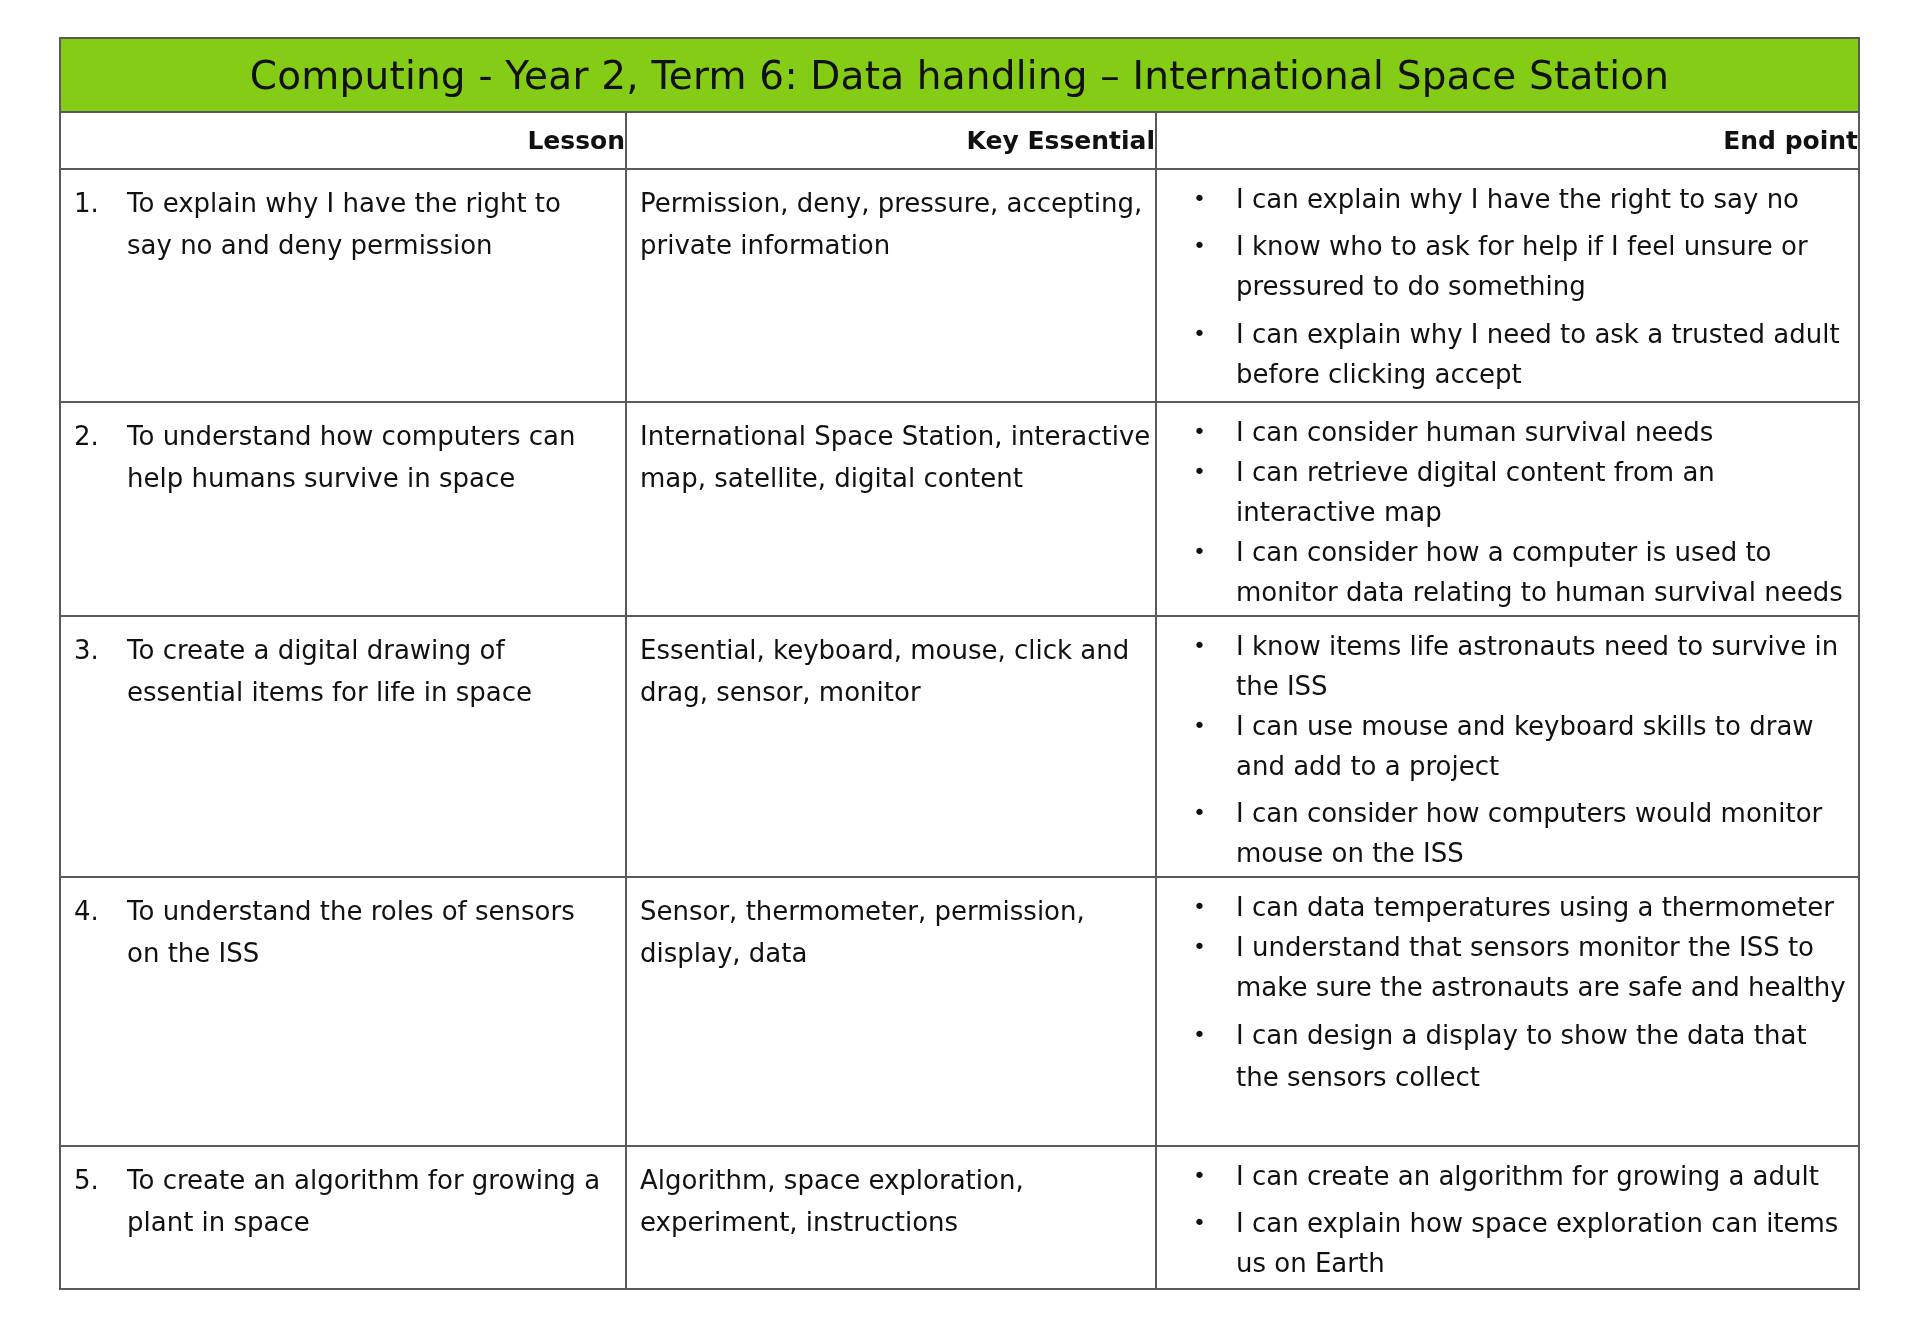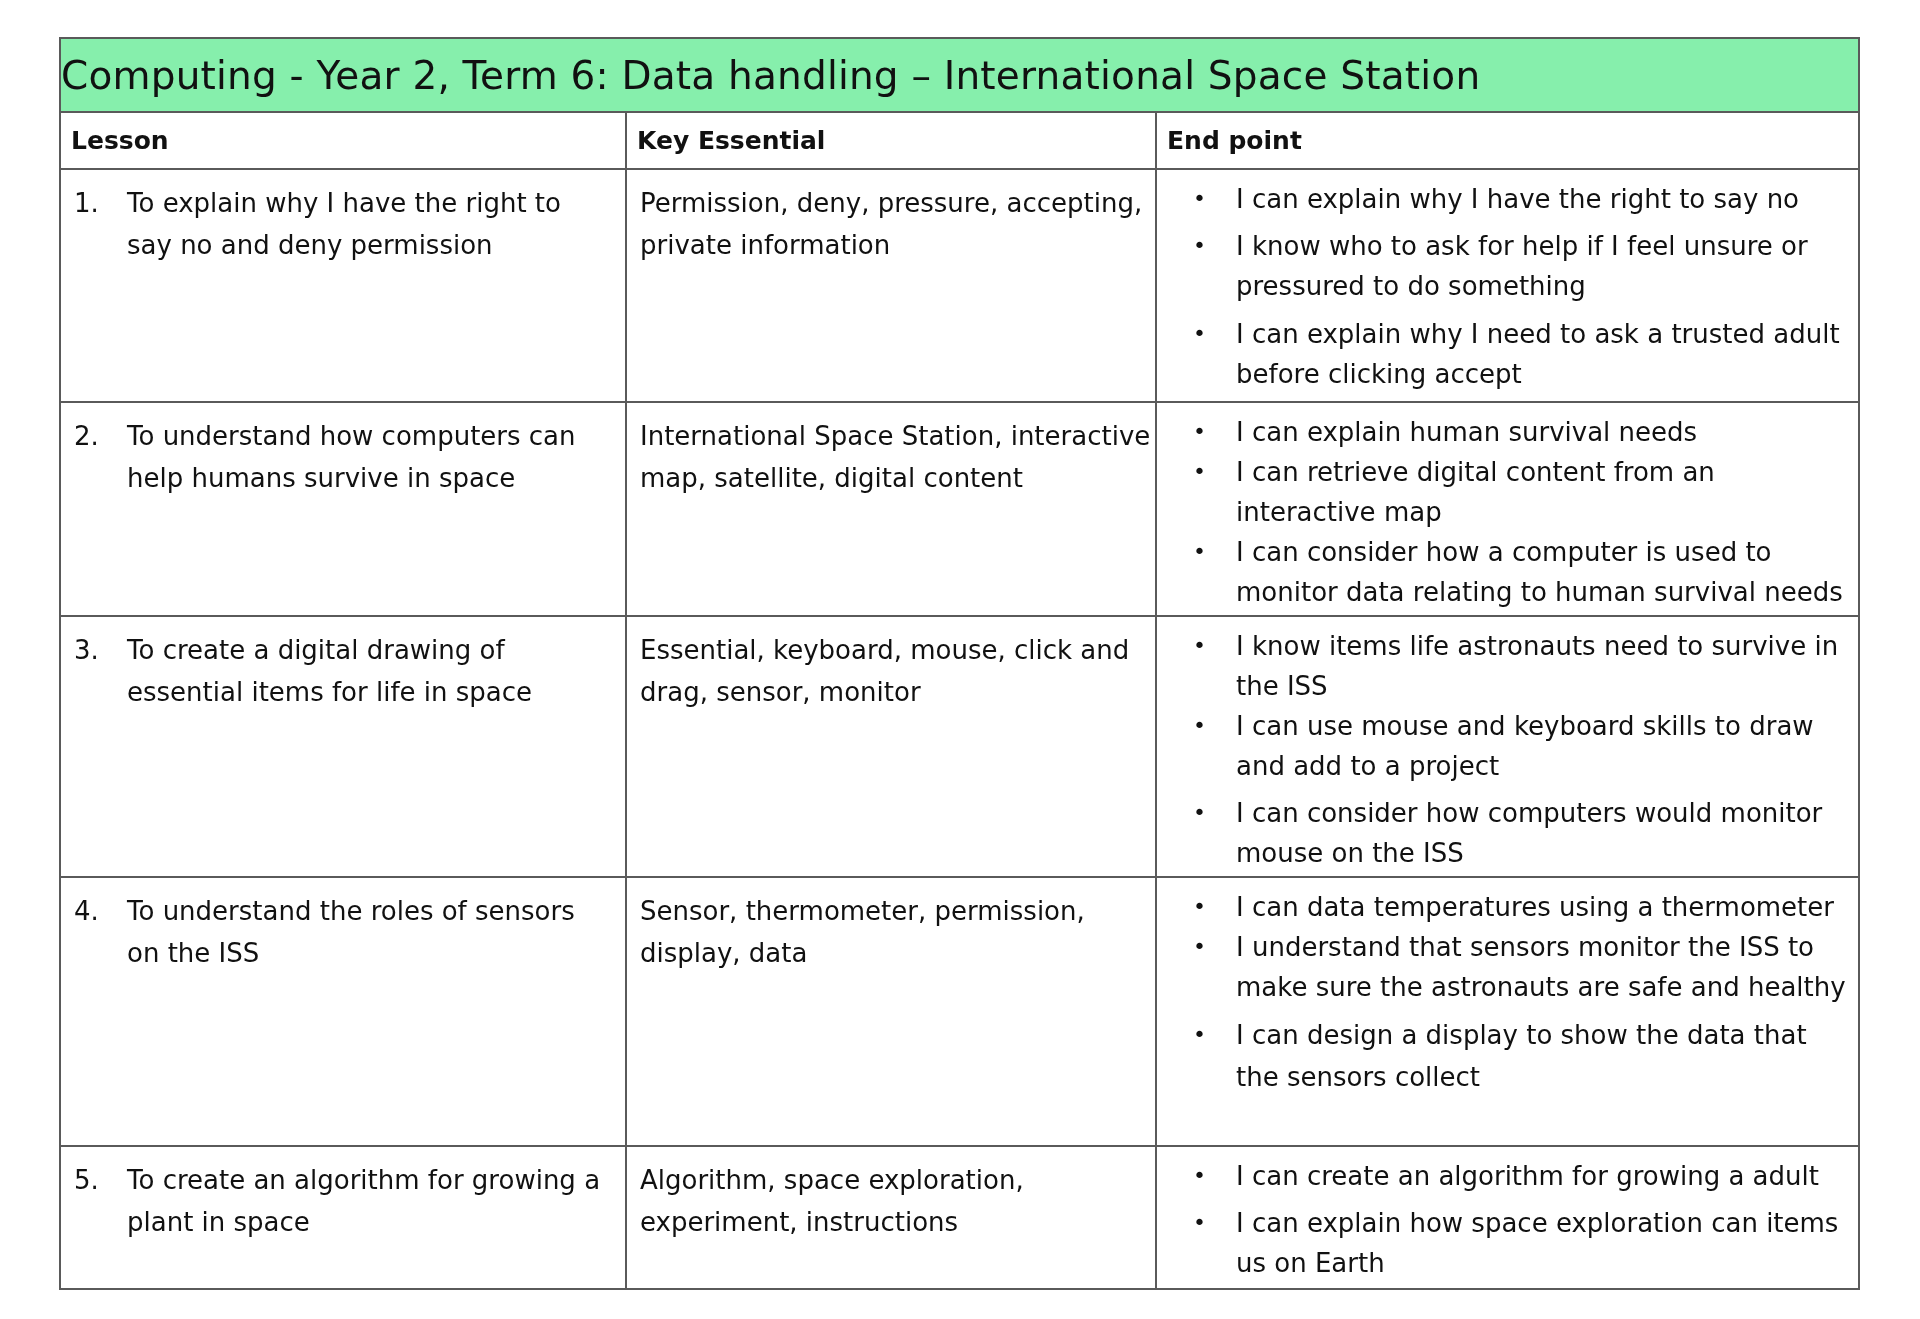--- a/index.html
+++ b/index.html
@@ -1,23 +1,23 @@
 <!DOCTYPE html>
 <html><head>
 <meta charset="utf-8">
 <style>
   html, body { margin:0; padding:0; background:#ffffff; }
   body { width:1920px; height:1319px; position:relative; overflow:hidden;
          font-family:"DejaVu Sans", sans-serif; color:#111; }
   .sheet { position:absolute; left:59px; top:37px; width:1799px; }
   table { border-collapse:collapse; width:1799px; table-layout:fixed; }
   td, th { border:2px solid #5a5a5a; vertical-align:top; padding:0; }
-  .title-cell { background:#86efac; height:72px; text-align:left; vertical-align:middle;
+  .title-cell { background:#84cc16; height:72px; text-align:center; vertical-align:middle;
                 font-size:39px; font-weight:normal; letter-spacing:0.2px; }
-  .hdr th { height:55px; text-align:left; font-size:25px; font-weight:bold; padding-left:10px; vertical-align:middle; }
+  .hdr th { height:55px; text-align:right; font-size:25px; font-weight:bold; padding-left:10px; vertical-align:middle; }
   td.lesson { padding:12px 12px 0 13px; font-size:26px; line-height:42px; }
   .lesson-inner { display:flex; }
   .lesson-num { width:53px; flex:none; }
   td.vocab { padding:12px 3px 0 13px; font-size:26px; line-height:42px; }
   td.ends { padding:9px 10px 0 0; font-size:26px; line-height:40px; }
   ul { margin:0; padding:0; list-style:none; }
   li { display:flex; margin-bottom:7px; }
   .bullet { width:73px; flex:none; text-align:center; padding-left:6px; font-size:22px; }
 </style>
 </head>
@@ -71,21 +71,21 @@
         <div class="lesson-inner">
           <span class="lesson-num">2.</span>
           <span>To understand how computers can help humans survive in space</span>
         </div>
       </td>
       <td class="vocab">International Space Station, interactive map, satellite, digital content</td>
       <td class="ends">
         <ul>
           <li style="margin-bottom:0">
                 <span class="bullet">•</span>
-                <span>I can explain human survival needs</span>
+                <span>I can consider human survival needs</span>
               </li>
           <li style="margin-bottom:0">
                 <span class="bullet">•</span>
                 <span>I can retrieve digital content from an interactive map</span>
               </li>
           <li style="margin-bottom:0">
                 <span class="bullet">•</span>
                 <span>I can consider how a computer is used to monitor data relating to human survival needs</span>
               </li>
         </ul>

